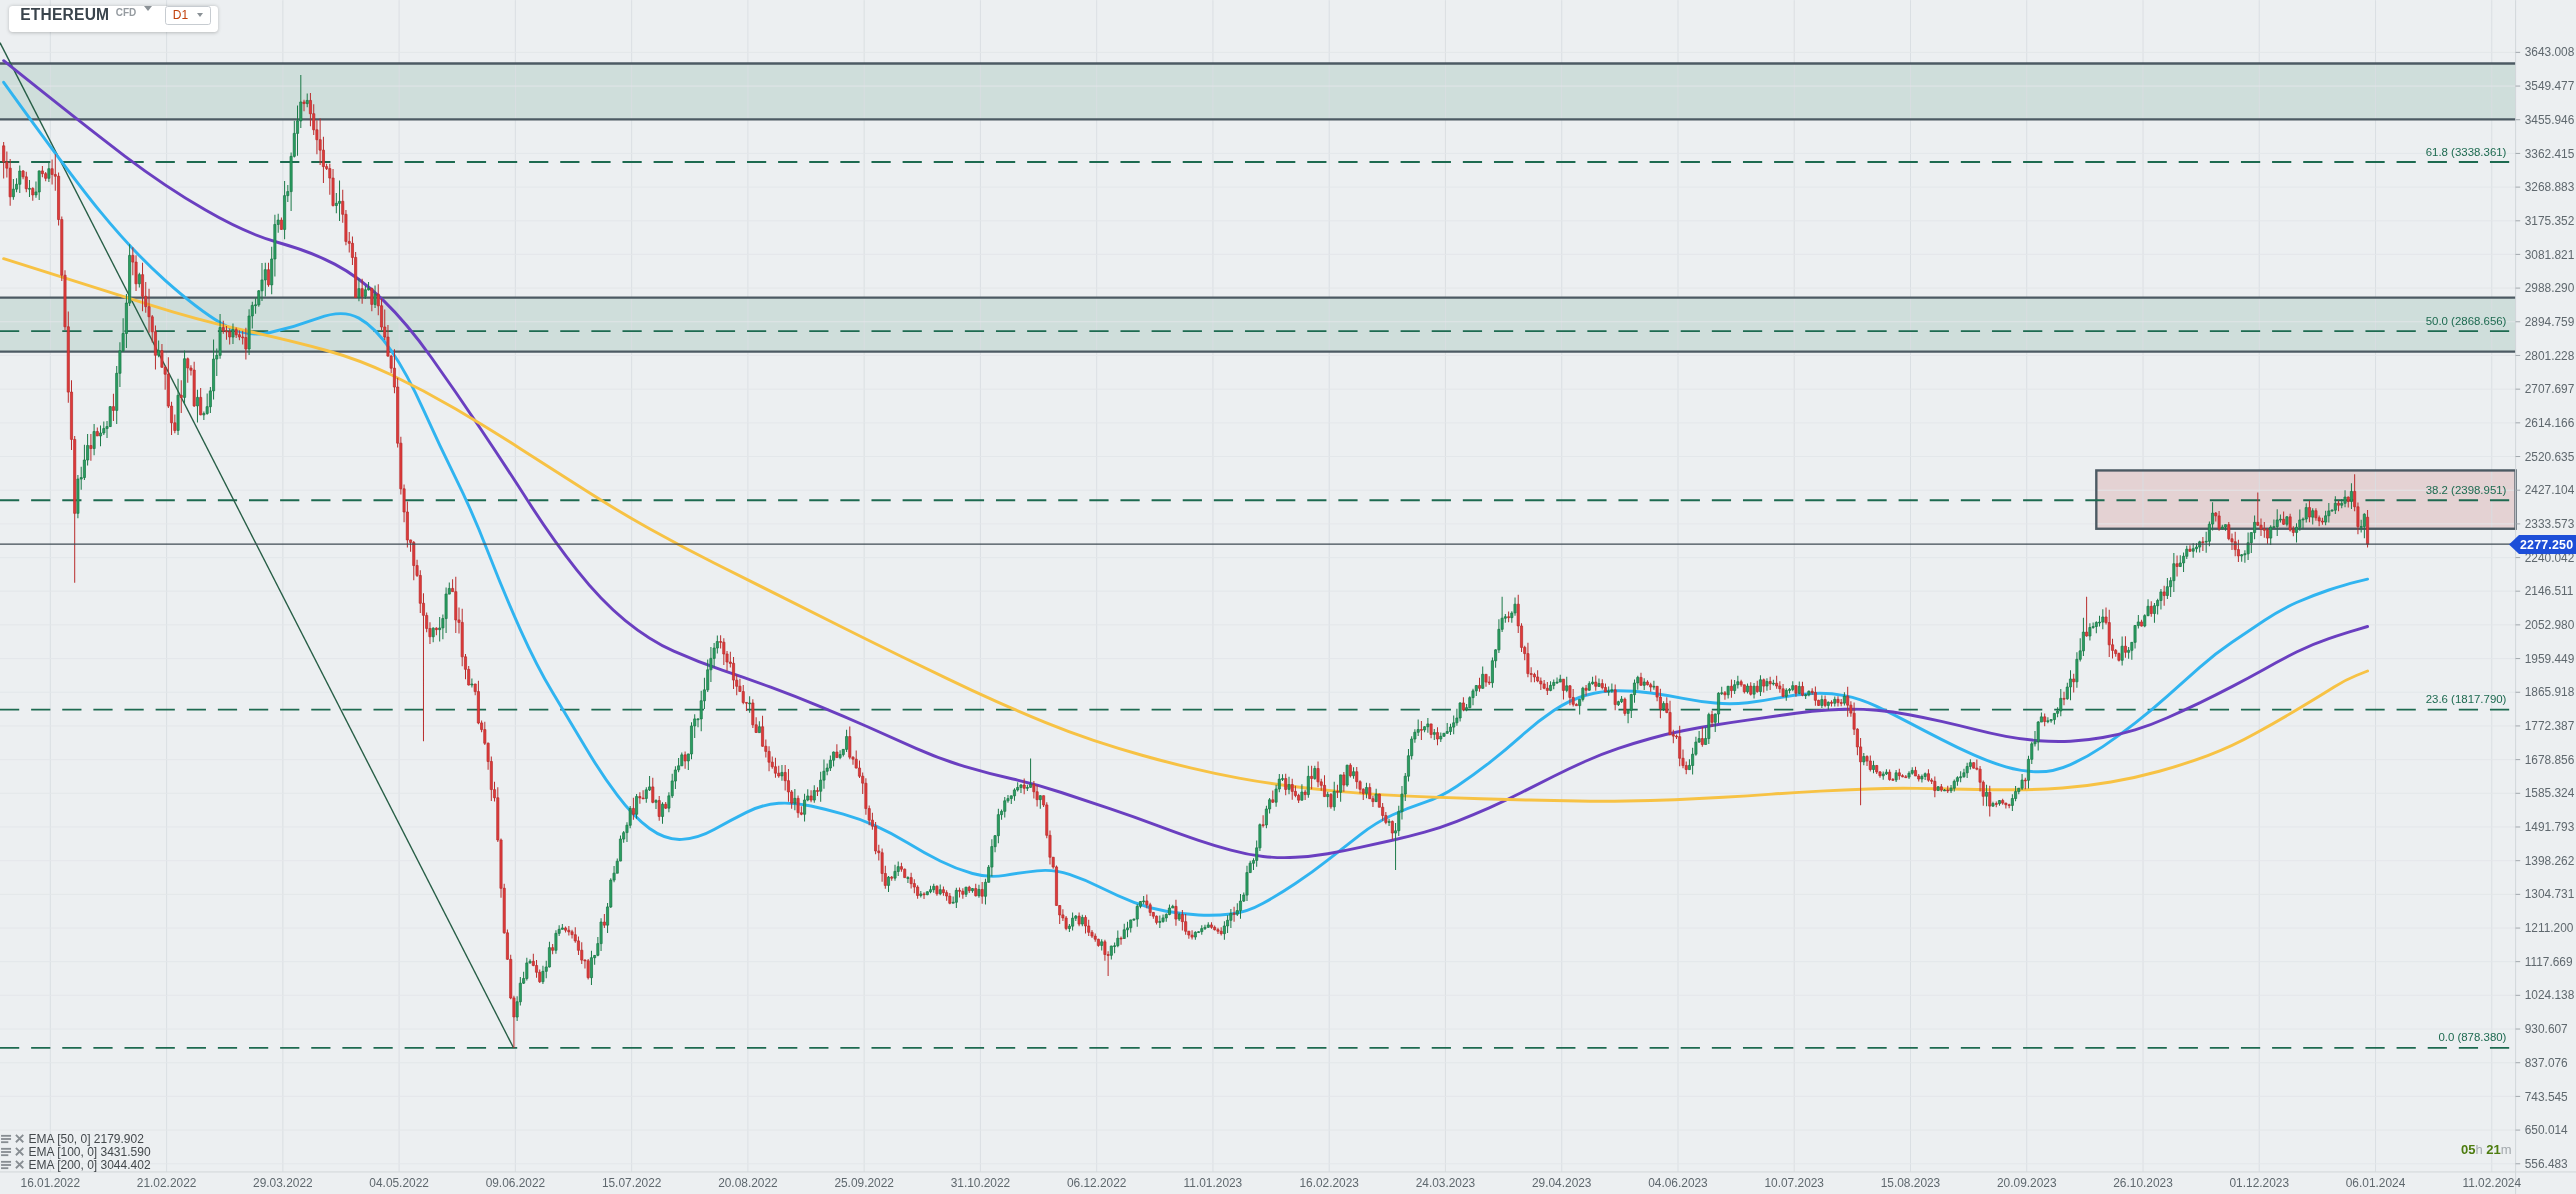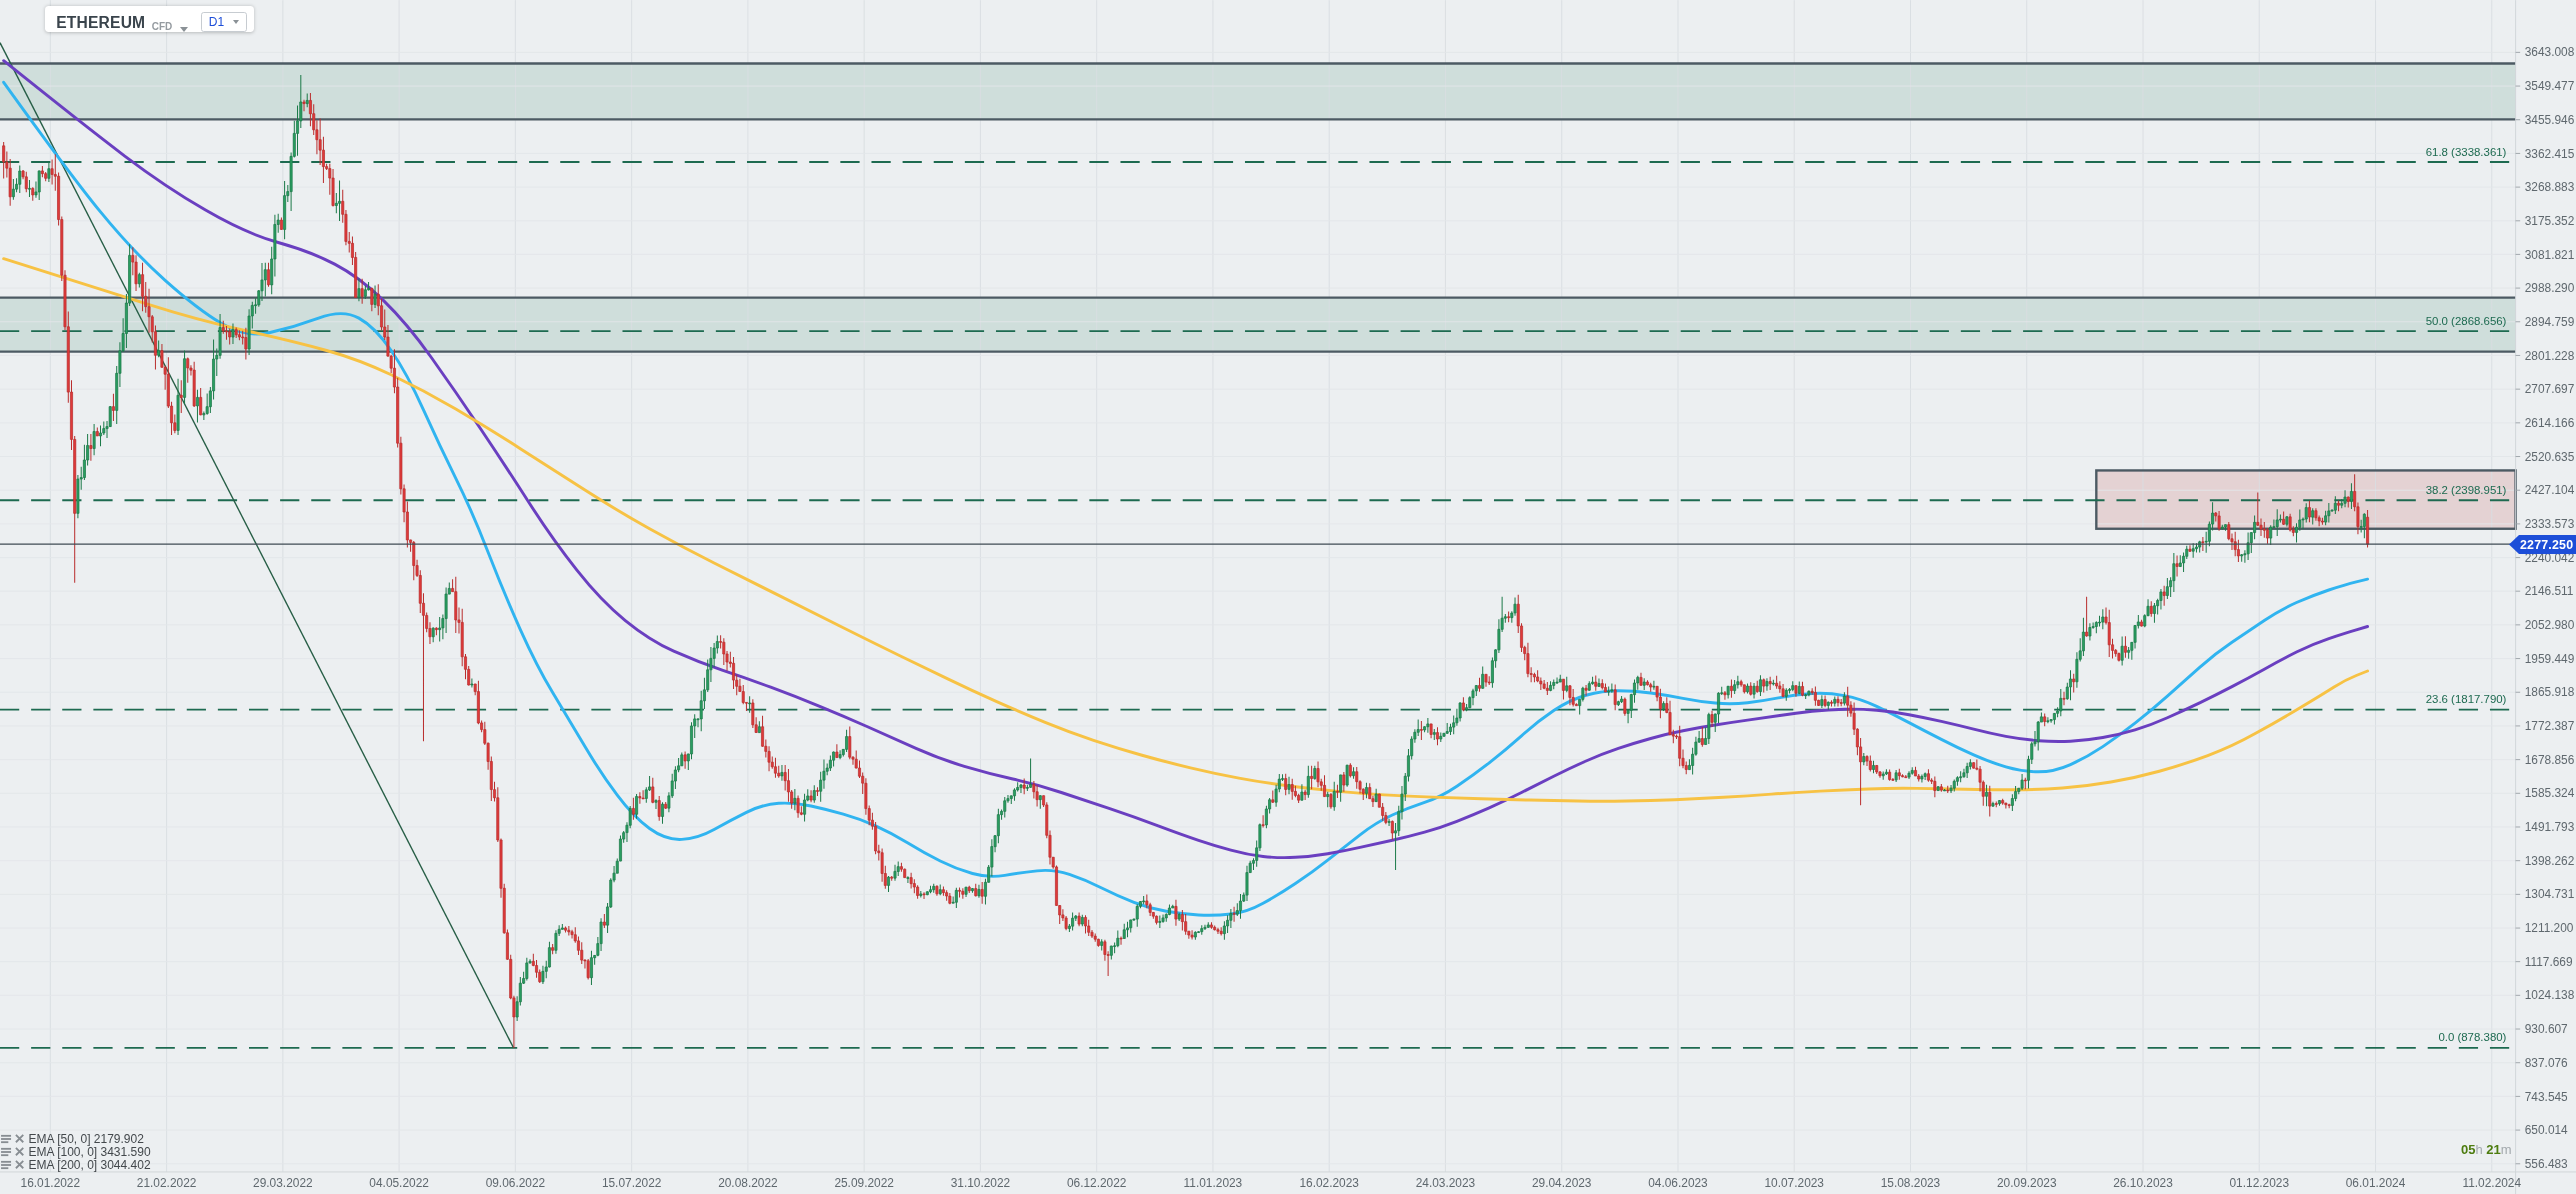--- a/index.html
+++ b/index.html
@@ -1,28 +1,28 @@
 <!DOCTYPE html>
 <html style="font-size:14.6px"><head>
 <meta charset="utf-8">
 <style>
   html,body{margin:0;padding:0;background:#dfe3e6;}
   #app{position:relative;width:2576px;height:1195px;background:#eceff1;overflow:hidden;
        font-family:"Liberation Sans","DejaVu Sans",sans-serif;}
   svg text{font-family:"Liberation Sans","DejaVu Sans",sans-serif;}
   
   .symbol-card{position:absolute;left:9.2px;top:5.5px;height:26px;background:#ffffff;border-radius:3.7px;
-    box-shadow:0 0.9px 3.7px rgba(0,0,0,.22);display:flex;align-items:flex-end;padding:0 7.3px 0 11px;z-index:5;margin-left:36px;}
+    box-shadow:0 0.9px 3.7px rgba(0,0,0,.22);display:flex;align-items:flex-start;padding:0 7.3px 0 11px;z-index:5;}
   .symbol-name{font-size:15.6px;font-weight:700;color:#3a444c;letter-spacing:0.2px;}
   .symbol-type{font-size:10px;font-weight:700;color:#959ba0;margin-left:6.4px;margin-top:1.8px;}
   .caret{width:0;height:0;border-left:4.6px solid transparent;border-right:4.6px solid transparent;
     border-top:5.5px solid #8a9196;margin-left:8.2px;}
   .tf-box{display:flex;align-items:center;margin-left:13px;border:0.9px solid #c7ccd1;border-radius:2.7px;
     height:17.4px;padding:0 6.4px;background:#fff;cursor:pointer;}
-  .tf-label{font-size:12px;color:#1d4ed8;}
+  .tf-label{font-size:12px;color:#c2410c;}
   .tf-box .caret{margin-left:9.2px;border-left-width:3.7px;border-right-width:3.7px;border-top-width:4.6px;}
   
   .legend{position:absolute;left:1px;top:1132px;z-index:5;}
   .legend-row{display:flex;align-items:center;height:13px;}
   .legend-icons{display:flex;align-items:center;gap:2.7px;margin-right:4.6px;}
   .legend-icons svg{display:block;}
   .legend-text{font-size:12px;color:#43484c;white-space:pre;}
   
   .countdown{position:absolute;left:2461px;top:1142px;font-size:13px;font-weight:700;z-index:5;white-space:pre;}
   .cd-num{color:#4d7c0f;}

